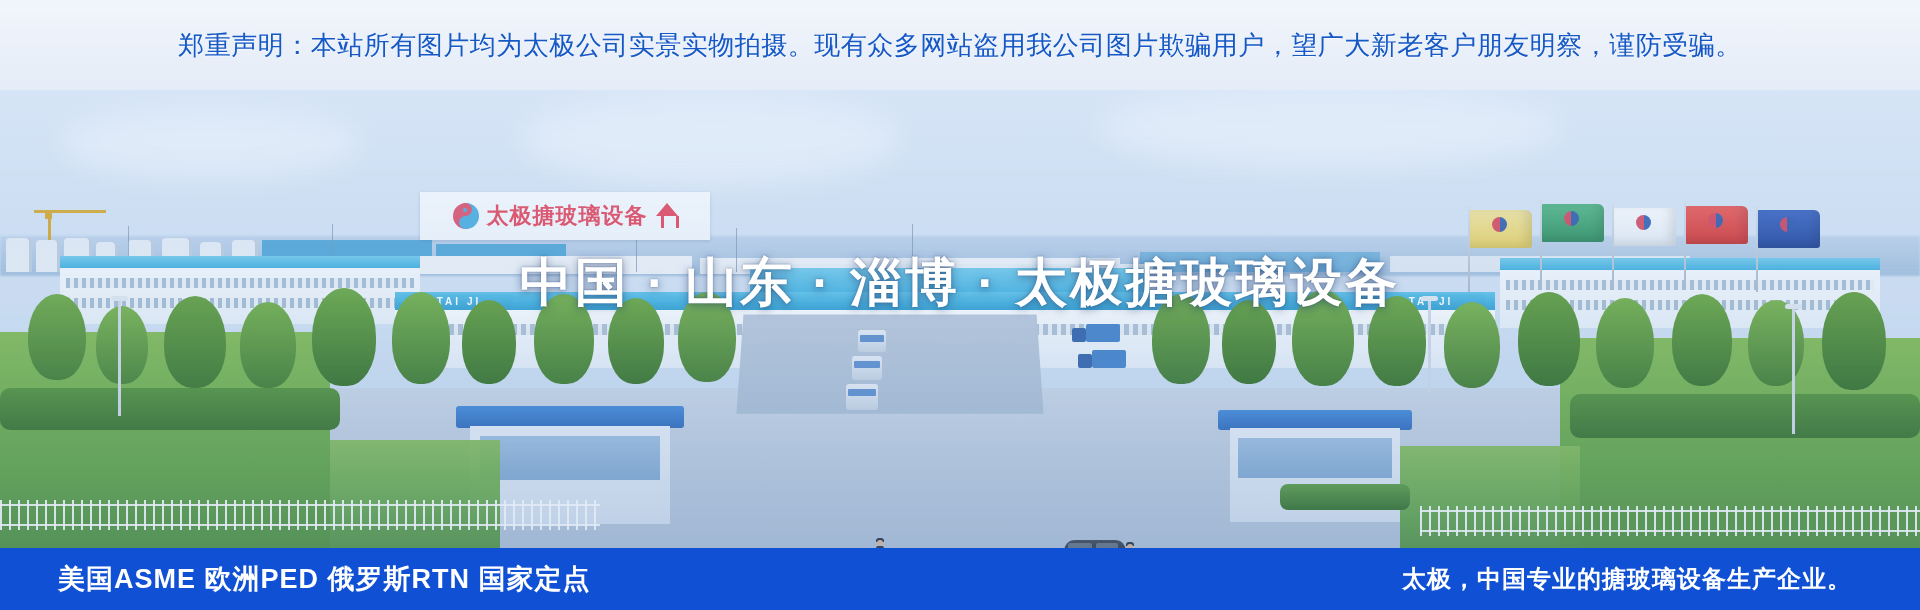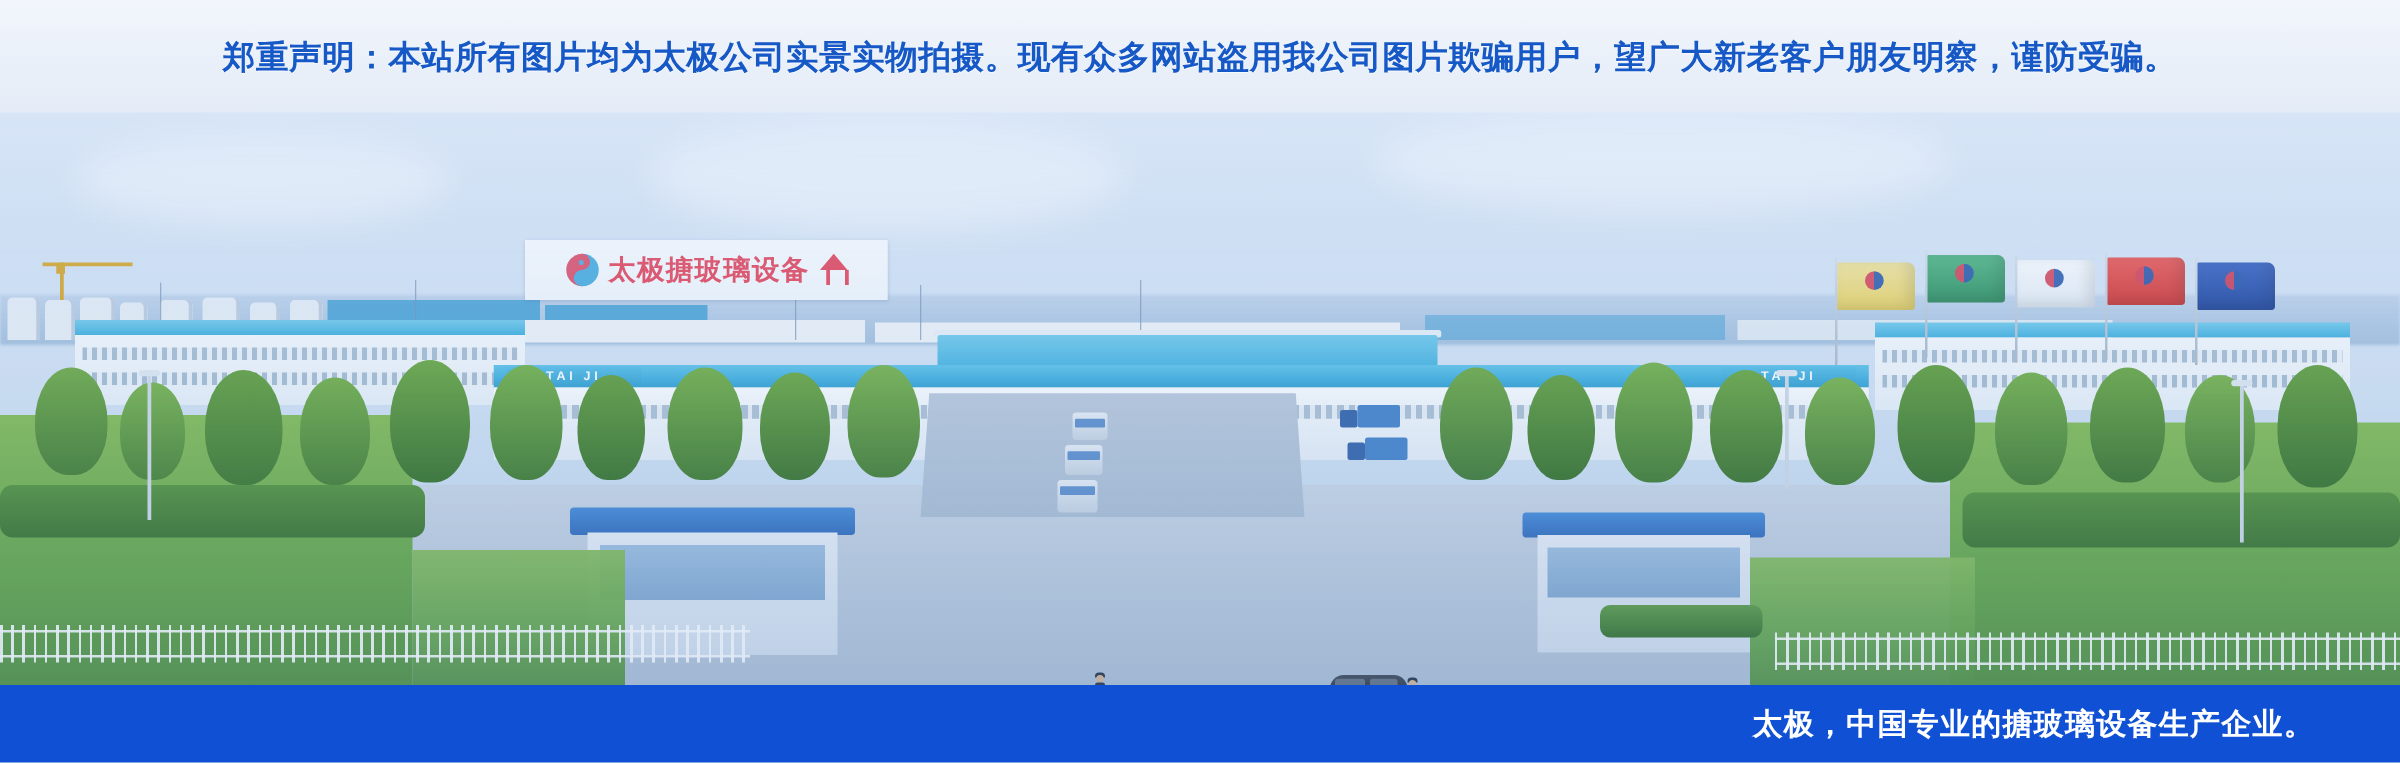--- a/index.html
+++ b/index.html
@@ -14,21 +14,21 @@
   }
 
   
   .notice-strip{
     position:absolute;left:0;top:0;width:1920px;height:90px;
     background:linear-gradient(180deg,#f2f6fc 0%,#eaf0f9 55%,#e4ecf7 100%);
     display:flex;align-items:center;justify-content:center;
     z-index:40;
   }
   .notice-text{
-    font-size:26px;font-weight:bold;color:#1558c6;
+    font-size:26px;font-weight:normal;color:#1558c6;
     letter-spacing:.5px;white-space:nowrap;
     text-shadow:0 1px 0 rgba(255,255,255,.6);
   }
 
   
   .photo{
     position:absolute;left:0;top:88px;width:1920px;height:462px;
     overflow:hidden;
     background:linear-gradient(180deg,#dfe9f6 0%,#d6e4f4 35%,#cfe0f2 55%,#c8dcf0 75%,#c2d8ee 100%);
   }
@@ -493,19 +493,21 @@
       <div class="cabin"></div>
       <div class="w" style="left:28px;width:24px;"></div>
       <div class="w" style="left:56px;width:22px;"></div>
 
     </div>
 
     <div class="photo-tint"></div>
   </div>
 
   <div class="headline-wrap">
+    <div class="headline-1">中国 · 山东 · 淄博 · 太极搪玻璃设备</div>
   </div>
 
   <div class="bottom-bar">
+    <div class="bb-left">美国ASME  欧洲PED 俄罗斯RTN 国家定点</div>
     <div class="bb-right">太极，中国专业的搪玻璃设备生产企业。</div>
   </div>
 
 </div>
 
 </body></html>

